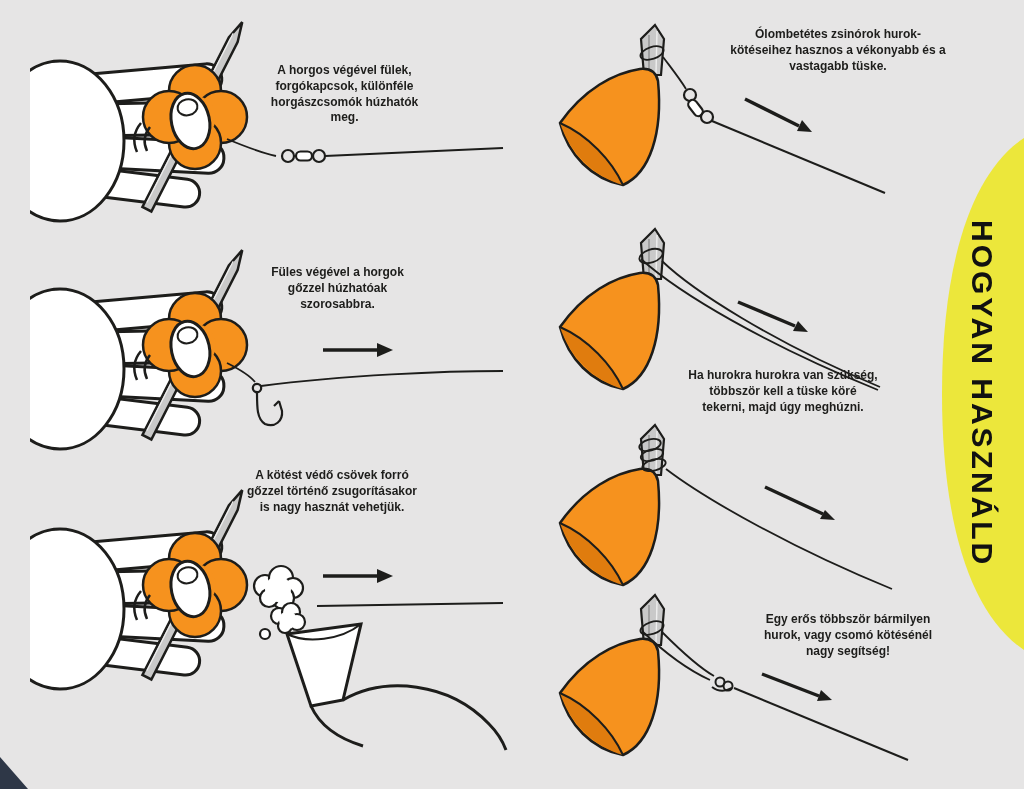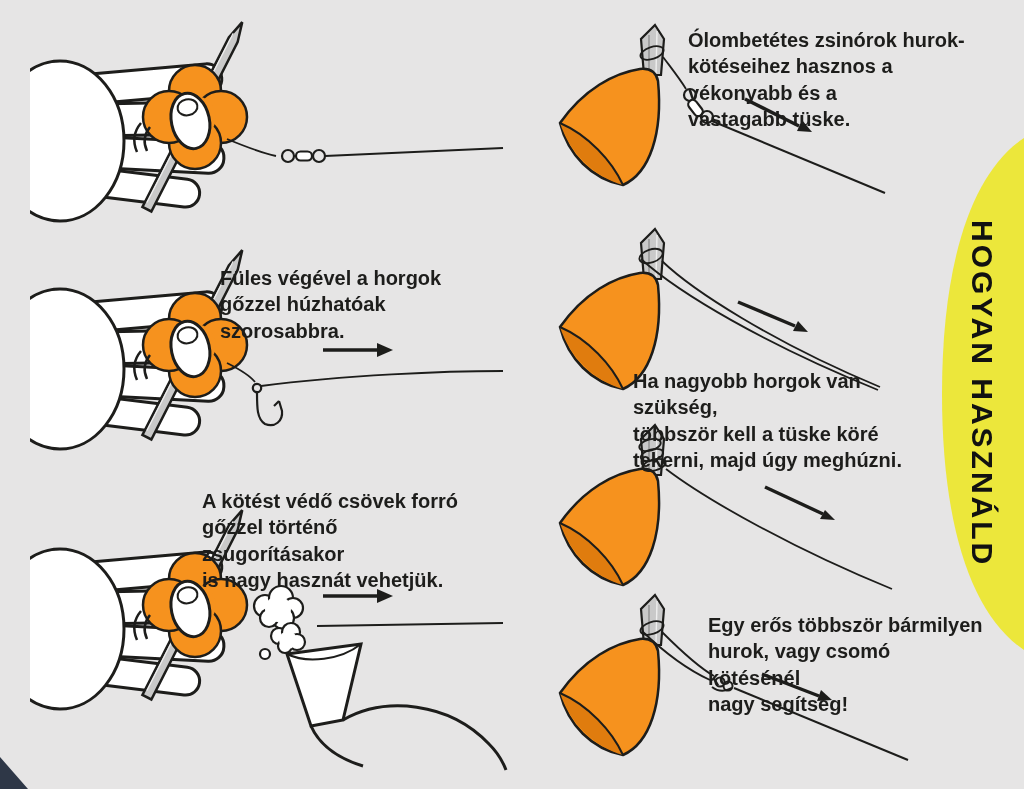--- a/index.html
+++ b/index.html
@@ -8,24 +8,24 @@
     width:1024px;height:789px;
     background:#e6e5e5;
     overflow:hidden;
     font-family:"Liberation Sans",sans-serif;
   }
   .step{position:absolute;}
   .step svg{position:absolute;left:0;top:0;}
   .caption{
     position:absolute;
     font-weight:700;
-    font-size:20px;
+    font-size:12px;
     line-height:1.32;
     color:#1d1d1b;
-    text-align:left;
+    text-align:center;
     white-space:pre-line;
     z-index:3;
   }
   .banner{position:absolute;right:0;top:138px;width:96px;height:512px;z-index:2;}
   .banner svg{position:absolute;inset:0;}
   .banner-label{
     position:absolute;inset:0;
     display:flex;align-items:center;justify-content:center;
     writing-mode:vertical-rl;
     font-weight:700;font-size:30px;letter-spacing:3px;
@@ -87,20 +87,24 @@
     <svg width="485" height="215">
       <use href="#hand-tool" x="5" y="0" width="260" height="210"></use>
       <path d="M 202,124 C 226,134 242,139 251,141" fill="none" stroke="#1d1d1b" stroke-width="1.8"></path>
       <g fill="none" stroke="#1d1d1b" stroke-width="2.2">
         <circle cx="263" cy="141" r="6"></circle>
         <rect x="271" y="136.5" width="16" height="9" rx="4.5" fill="#ffffff"></rect>
         <circle cx="294" cy="141" r="6"></circle>
       </g>
       <path d="M 300,141 L 478,133" fill="none" stroke="#1d1d1b" stroke-width="2"></path>
     </svg>
+    <div class="caption" style="top:48px;right:48px;width:235px">A horgos végével fülek,
+forgókapcsok, különféle
+horgászcsomók húzhatók
+meg.</div>
   </section>
 
   <section class="step" style="left:25px;top:243px;width:485px;height:215px">
     <svg width="485" height="215">
       <use href="#hand-tool" x="5" y="0" width="260" height="210"></use>
       <path d="M 202,120 C 218,128 226,134 230,139" fill="none" stroke="#1d1d1b" stroke-width="1.8"></path>
       <g fill="none" stroke="#1d1d1b" stroke-width="2.2">
         <circle cx="232" cy="145" r="4.2"></circle>
         <path d="M 232,149 C 232,165 232,176 240,181 C 250,185 258,178 257,168 L 254,158"></path>
         <path d="M 254,158 L 249,163"></path>
@@ -109,21 +113,21 @@
       <g>
         <line x1="298" y1="107" x2="352" y2="107" stroke="#1d1d1b" stroke-width="3.4"></line>
         <polygon points="368,107 352,100 352,114" fill="#1d1d1b"></polygon>
       </g>
     </svg>
     <div class="caption" style="top:22px;right:55px;width:235px">Füles végével a horgok
 gőzzel húzhatóak
 szorosabbra.</div>
   </section>
 
-  <section class="step" style="left:25px;top:478px;width:485px;height:300px">
+  <section class="step" style="left:25px;top:458px;width:485px;height:300px">
     <svg width="485" height="300">
       <use href="#hand-tool" x="5" y="25" width="260" height="210"></use>
       <g fill="#ffffff" stroke="#1d1d1b" stroke-width="2.2">
         <circle cx="240" cy="128" r="11"></circle>
         <circle cx="256" cy="120" r="12"></circle>
         <circle cx="268" cy="130" r="10"></circle>
         <circle cx="258" cy="140" r="11"></circle>
         <circle cx="244" cy="140" r="9"></circle>
         <circle cx="253" cy="131" r="13" stroke="none"></circle>
         <circle cx="254" cy="158" r="8"></circle>
@@ -193,21 +197,21 @@
         <ellipse cx="110" cy="30" rx="11" ry="5.5" transform="rotate(-15 110 30)"></ellipse>
         <ellipse cx="112" cy="40" rx="11.5" ry="5.5" transform="rotate(-15 112 40)"></ellipse>
         <ellipse cx="114" cy="50" rx="12" ry="5.5" transform="rotate(-15 114 50)"></ellipse>
         <path d="M 126,54 C 168,86 258,136 352,174"></path>
       </g>
       <g>
         <line x1="225" y1="72" x2="283" y2="99" stroke="#1d1d1b" stroke-width="3.4"></line>
         <polygon points="295,105 280,104 285,95" fill="#1d1d1b"></polygon>
       </g>
     </svg>
-    <div class="caption" style="top:8px;right:72px;width:300px">Ha nagyobb horgok van szükség,
+    <div class="caption" style="top:8px;right:72px;width:300px">Ha hurokra hurokra van szükség,
 többször kell a tüske köré
 tekerni, majd úgy meghúzni.</div>
   </section>
 
   <section class="step" style="left:540px;top:588px;width:465px;height:190px">
     <svg width="465" height="190">
       <use href="#spike-tool" x="0" y="5" width="160" height="170"></use>
       <ellipse cx="112" cy="40" rx="12" ry="6" transform="rotate(-18 112 40)" fill="none" stroke="#1d1d1b" stroke-width="1.8"></ellipse>
       <g fill="none" stroke="#1d1d1b" stroke-width="1.8">
         <path d="M 102,43 C 126,66 148,82 170,92"></path>

